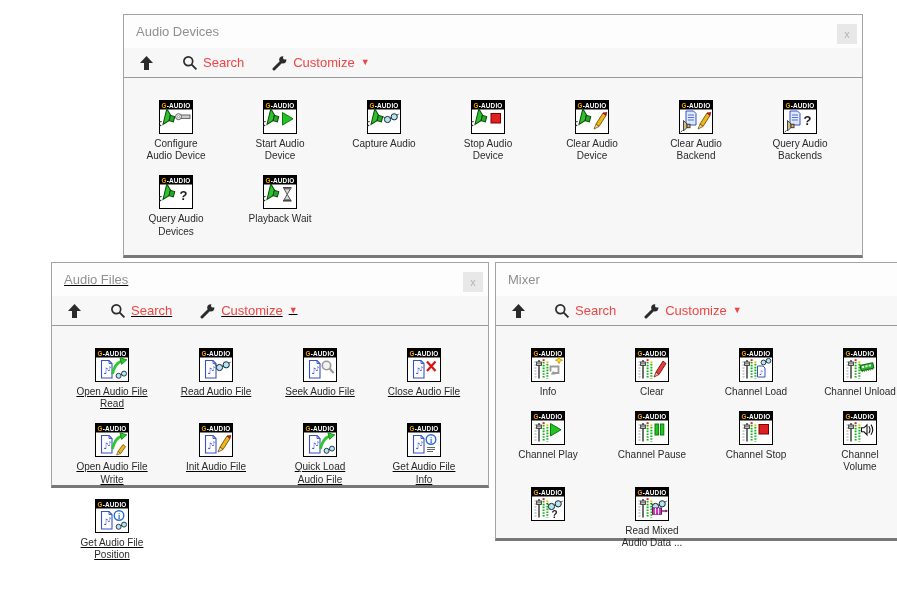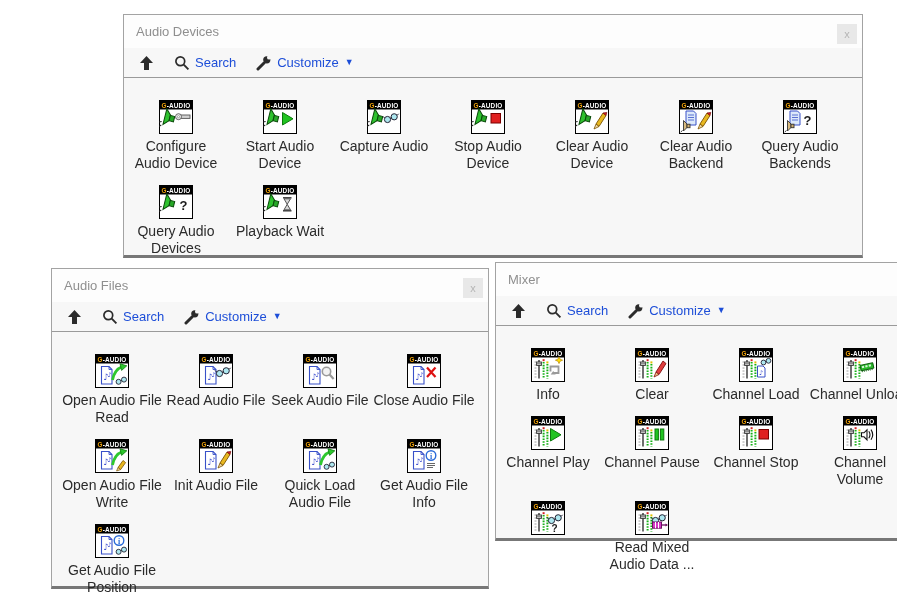--- a/index.html
+++ b/index.html
@@ -5,53 +5,53 @@
   html,body{margin:0;padding:0;}
   body{
     width:897px;height:598px;position:relative;background:#ffffff;
     font-family:"Liberation Sans",sans-serif;overflow:hidden;
   }
   .palette{
     position:absolute;background:#f7f7f7;box-sizing:border-box;
     border:1px solid #a3a3a3;border-bottom:3px solid #777777;margin-left:43px;
   }
   #win-audio-devices{left:80px;top:14px;width:740px;height:244px;}
-  #win-audio-files{left:8px;top:268px;width:438px;height:321px;}
+  #win-audio-files{left:8px;top:262px;width:438px;height:226px;text-decoration:underline;}
   #win-mixer{left:452px;top:262px;width:429px;height:279px;}
 
   .titlebar{
     height:33px;background:#fdfdfd;position:relative;
     display:flex;align-items:center;padding-left:12px;
     color:#8f8f8f;font-size:13px;
   }
   .close-btn{
     position:absolute;right:5px;top:9px;width:20px;height:20px;
     background:#e8e8e8;color:#b5b5b5;font-size:11px;line-height:20px;
     text-align:center;cursor:default;user-select:none;
   }
   .toolbar{
-    height:29px;display:flex;align-items:center;gap:20px;
-    padding-left:15px;font-size:13px;color:#1d4ed8;
+    height:29px;display:flex;align-items:center;gap:28px;
+    padding-left:15px;font-size:13px;color:#ef4444;
     border-bottom:1px solid #9a9a9a;background:#f7f7f7;text-align:center;
   }
   .tool-btn{display:flex;align-items:center;gap:5px;cursor:default;}
   .tool-btn svg{display:block;}
   .caret{font-size:9px;line-height:1;margin-left:1px;}
 
   .content{
     display:grid;
     grid-template-columns:repeat(var(--cols),104px);
     justify-content:start;
     padding-top:22px;
   }
   .item{display:flex;flex-direction:column;align-items:center;margin-bottom:13px;}
   .vi-icon{width:34px;height:34px;}
   .vi-icon svg{display:block;}
   .item .label{
-    margin-top:4px;font-size:14px;color:#2b2b2b;text-align:center;
+    margin-top:4px;font-size:10px;color:#2b2b2b;text-align:center;
     line-height:1.22;max-width:102px;
   }
 </style>
 </head>
 <body>
 
 <div class="palette" id="win-audio-devices">
   <div class="titlebar">
     <span>Audio Devices</span>
     <span class="close-btn">x</span>

